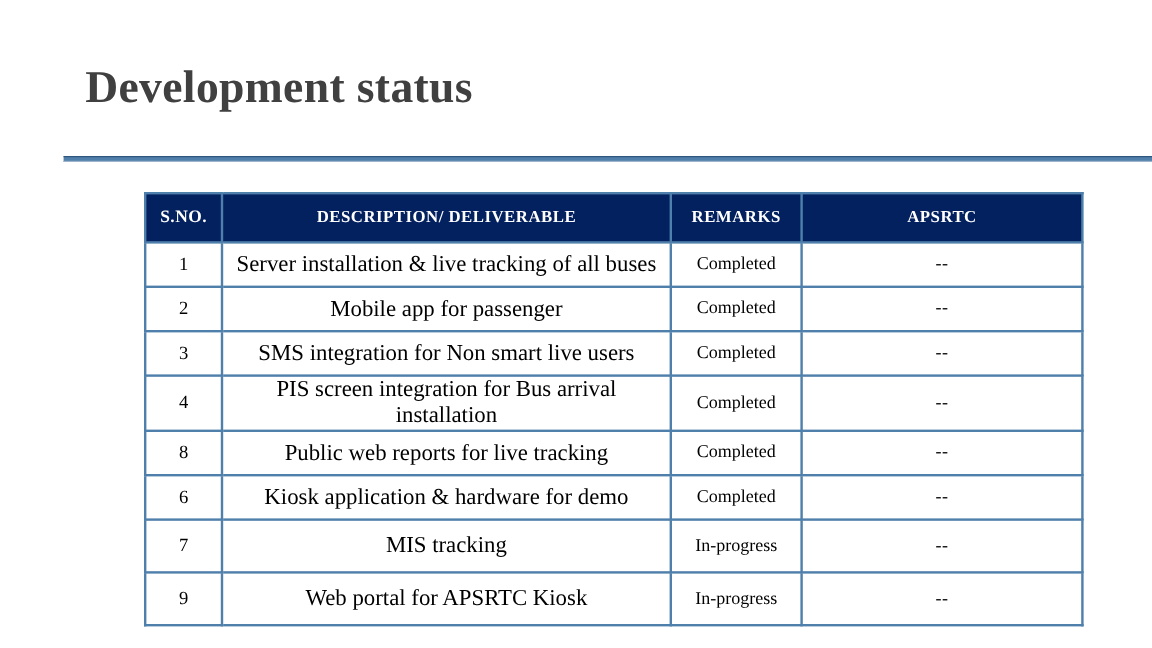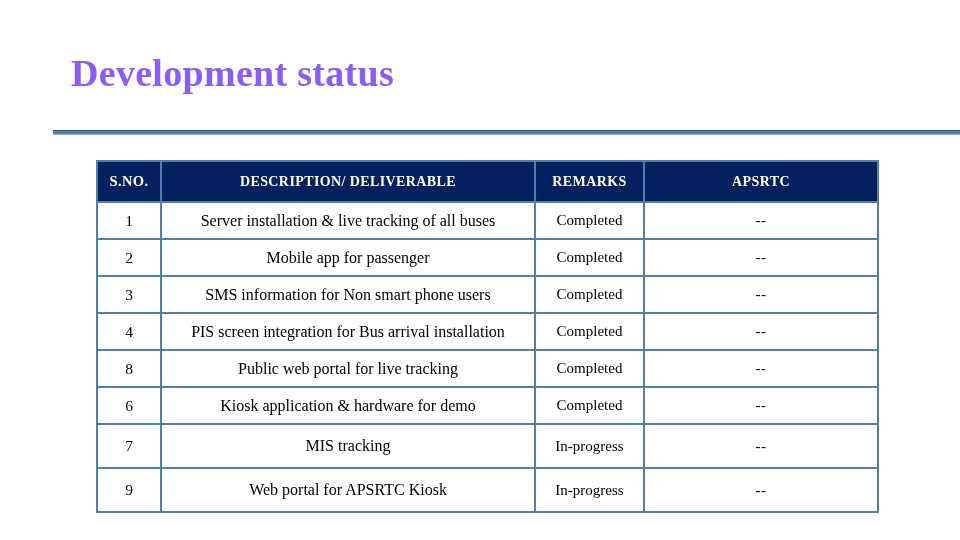--- a/index.html
+++ b/index.html
@@ -21,21 +21,21 @@
   }
 
   
   #slide-title {
     position: absolute;
     left: 71px;
     top: 50px;
     font-family: "Liberation Serif", "DejaVu Serif", serif;
     font-size: 38px;
     font-weight: bold;
-    color: #8b5cf6;
+    color: #404040;
     letter-spacing: 0.3px;
     white-space: nowrap;
     line-height: 46px;
   }
 
   
   #title-divider {
     position: absolute;
     left: 53px;
     top: 130px;
@@ -43,21 +43,21 @@
     height: 5px;
     background: #4f7fab;
     border-top: 1px solid #30567d;
     border-bottom: 1px solid #9db4cc;
     box-sizing: border-box;
   }
 
   
   #status-table-wrap {
     position: absolute;
-    left: 96px;
+    left: 120px;
     top: 160px;
     width: 781px;
   }
   table.status-table {
     border-collapse: collapse;
     width: 781px;
     table-layout: fixed;
   }
   table.status-table col.c-sno       { width: 64px; }
   table.status-table col.c-desc      { width: 374px; }
@@ -89,21 +89,21 @@
   table.status-table tbody td {
     background: #ffffff;
     color: #000000;
     font-size: 15px;
     height: 35px;
     vertical-align: middle;
     text-align: center;
     font-weight: normal;
   }
   table.status-table tbody td.cell-sno     { font-size: 15.5px; }
-  table.status-table tbody td.cell-desc    { font-size: 16px; margin-left: 44px; }
+  table.status-table tbody td.cell-desc    { font-size: 19px; margin-left: 44px; }
   table.status-table tbody td.cell-status  { font-size: 15px; }
   table.status-table tbody td.cell-remarks { font-size: 15px; letter-spacing: 0.5px; }
 
   
   table.status-table tbody tr.tall td { height: 42px; }
 </style>
 </head>
 <body>
 
 <div id="slide">
@@ -136,33 +136,33 @@
             <td class="cell-remarks">--</td>
           </tr>
           <tr>
             <td class="cell-sno">2</td>
             <td class="cell-desc">Mobile app for passenger</td>
             <td class="cell-status">Completed</td>
             <td class="cell-remarks">--</td>
           </tr>
           <tr>
             <td class="cell-sno">3</td>
-            <td class="cell-desc">SMS information for Non smart phone users</td>
+            <td class="cell-desc">SMS integration for Non smart live users</td>
             <td class="cell-status">Completed</td>
             <td class="cell-remarks">--</td>
           </tr>
           <tr>
             <td class="cell-sno">4</td>
             <td class="cell-desc">PIS screen integration for Bus arrival installation</td>
             <td class="cell-status">Completed</td>
             <td class="cell-remarks">--</td>
           </tr>
           <tr>
             <td class="cell-sno">8</td>
-            <td class="cell-desc">Public web portal for live tracking</td>
+            <td class="cell-desc">Public web reports for live tracking</td>
             <td class="cell-status">Completed</td>
             <td class="cell-remarks">--</td>
           </tr>
           <tr>
             <td class="cell-sno">6</td>
             <td class="cell-desc">Kiosk application &amp; hardware for demo</td>
             <td class="cell-status">Completed</td>
             <td class="cell-remarks">--</td>
           </tr>
           <tr class="tall">

